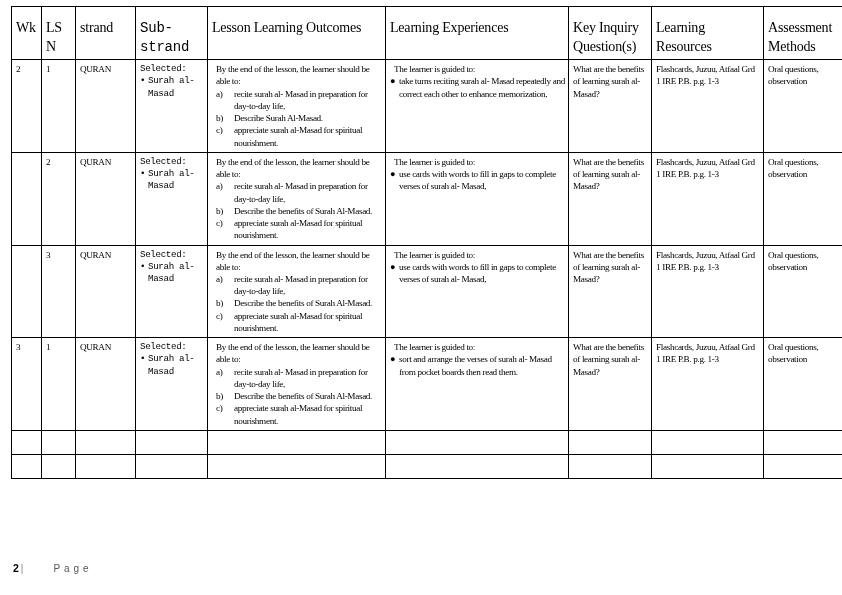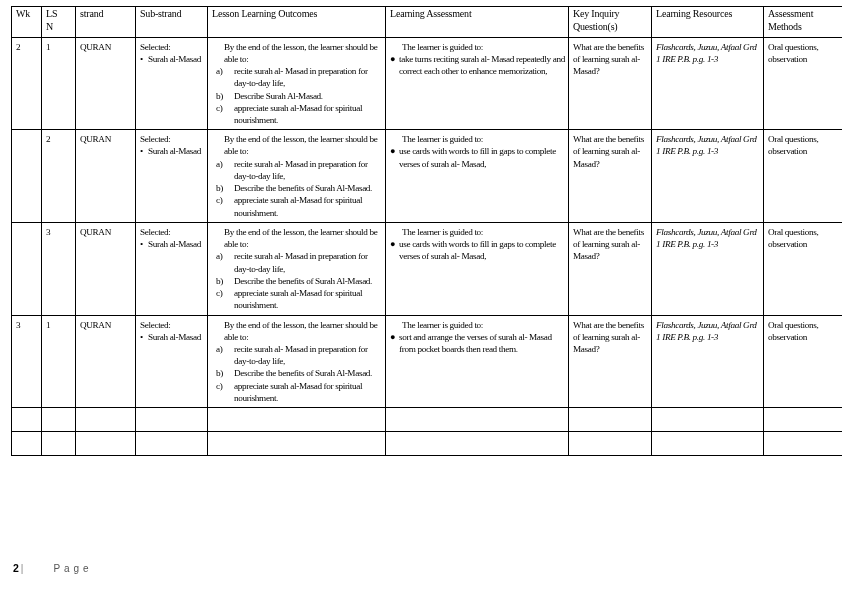--- a/index.html
+++ b/index.html
@@ -35,38 +35,38 @@
     vertical-align: top;
     padding: 3px 3px 3px 4px;
     font-size: 9.2px;
     line-height: 1.33;
     font-family: "Liberation Serif", serif;
     font-weight: normal;
     text-align: left;
     letter-spacing: -0.35px;
   }
   .doc-table thead td {
-    font-size: 10px;
+    font-size: 14px;
     vertical-align: top;
-    padding-top: 0;
+    padding-top: 12px;
     letter-spacing: -0.2px;
   }
   td.c-wk { width: 22px; }
   td.c-lsn { width: 26px; }
   td.c-strand { width: 52px; }
-  td.c-substrand { width: 64px; }
+  td.c-substrand { width: 64px; font-family: Liberation Mono, monospace; }
   td.c-llo { width: 170px; }
   td.c-le { width: 175px; }
   td.c-kiq { width: 75px; margin-top: 7px; }
   td.c-lr { width: 104px; }
   td.c-am { width: 80px; }
 
   .num-cell { text-align: left; }
   .lead {
-    margin: 0 0 0 12px;
+    margin: 0 0 0 4px;
   }
   ol.abc {
     list-style: none;
     margin: 0;
     padding: 0;
   }
   ol.abc li {
     position: relative;
     padding-left: 22px;
     margin: 0;
@@ -97,21 +97,21 @@
   }
   .sub-list li {
     position: relative;
     padding-left: 8px;
   }
   .sub-list li .dot {
     position: absolute;
     left: 0;
     top: 0;
   }
-  .ital { font-style: italic; }
+  .ital { }
   .empty-row td { height: 17px; }
 
   .footer {
     position: absolute;
     left: 13px;
     top: 562px;
     font-size: 10px;
     font-family: "Liberation Sans", sans-serif;
     color: #222;
   }
@@ -139,21 +139,21 @@
     <thead>
       <tr>
         <td class="c-wk">Wk</td>
         <td class="c-lsn">
           <div>LS</div>
           <div>N</div>
         </td>
         <td class="c-strand">strand</td>
         <td class="c-substrand">Sub-strand</td>
         <td class="c-llo">Lesson Learning Outcomes</td>
-        <td class="c-le">Learning Assessment</td>
+        <td class="c-le">Learning Experiences</td>
         <td class="c-kiq">
           <div>Key Inquiry</div>
           <div>Question(s)</div>
         </td>
         <td class="c-lr">Learning Resources</td>
         <td class="c-am">
           <div>Assessment</div>
           <div>Methods</div>
         </td>
 

